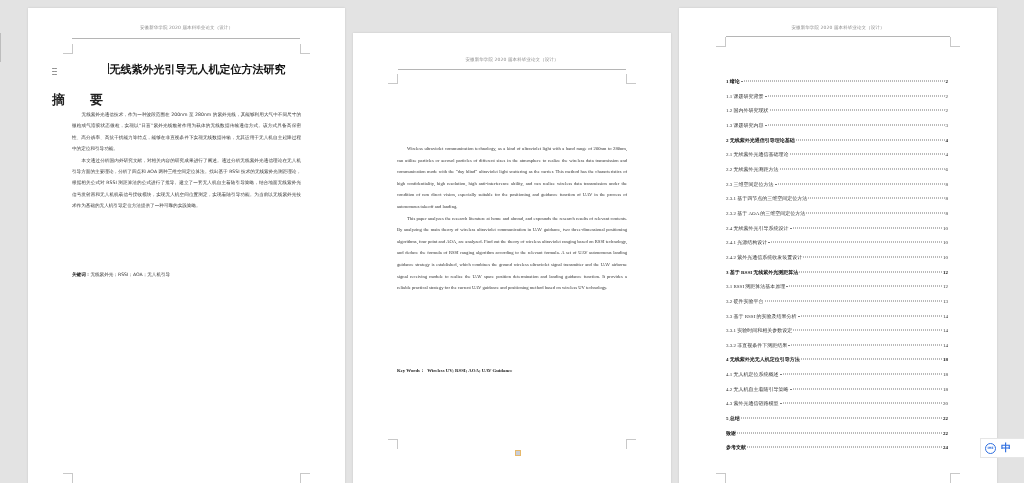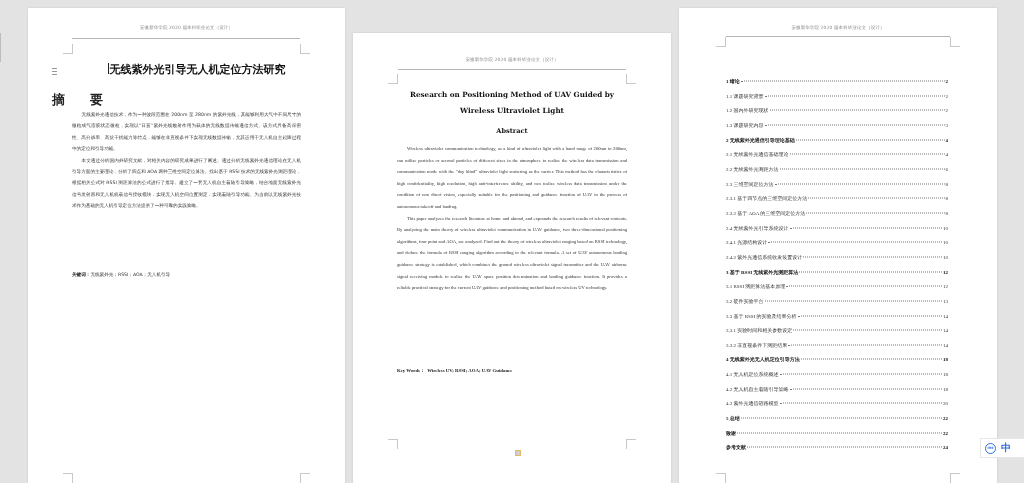--- a/index.html
+++ b/index.html
@@ -98,22 +98,20 @@
   <div class="kw-cn" style="left:44px; top:264px;"><b>关键词：</b><span>无线紫外光；RSSI；AOA；无人机引导</span></div>
   <div class="crop bl" style="left:35px; top:465px;"></div>
   <div class="crop br" style="right:35px; top:465px;"></div>
 </div>
 
 <div class="page" id="p2">
   <div class="hdr" style="top:24px;">安徽新华学院 2020 届本科毕业论文（设计）</div>
   <div class="hdr-line" style="left:45px; right:45px; top:36px;"></div>
   <div class="crop tl" style="left:35px; top:41px;"></div>
   <div class="crop tr" style="right:35px; top:41px;"></div>
-  <div class="title-en" style="top:54px;">Research on Positioning Method of UAV Guided by Wireless Ultraviolet Light</div>
-  <div class="heading-en" style="top:94px;">Abstract</div>
   <div class="body-en" style="left:44px; right:44px; top:110px;">
     <p>Wireless ultraviolet communication technology, as a kind of ultraviolet light with a band range of 200nm to 280nm, can utilize particles or aerosol particles of different sizes in the atmosphere to realize the wireless data transmission and communication mode with the “day blind” ultraviolet light scattering as the carrier. This method has the characteristics of high confidentiality, high resolution, high anti-interference ability, and can realize wireless data transmission under the condition of non direct vision, especially suitable for the positioning and guidance function of UAV in the process of autonomous takeoff and landing.</p>
     <p>This paper analyzes the research literature at home and abroad, and expounds the research results of relevant contents. By analyzing the main theory of wireless ultraviolet communication in UAV guidance, two three-dimensional positioning algorithms, four point and AOA, are analyzed. Find out the theory of wireless ultraviolet ranging based on RSSI technology, and deduce the formula of RSSI ranging algorithm according to the relevant formula. A set of UAV autonomous landing guidance strategy is established, which combines the ground wireless ultraviolet signal transmitter and the UAV airborne signal receiving module to realize the UAV space position determination and landing guidance function. It provides a reliable practical strategy for the current UAV guidance and positioning method based on wireless UV technology.</p>
   </div>
   <div class="kw-en" style="left:44px; top:334px;"><span>Key Words：</span>&nbsp;&nbsp;<span>Wireless UV; RSSI; AOA; UAV Guidance</span></div>
   <div class="crop bl" style="left:35px; top:406px;"></div>
   <div class="crop br" style="right:35px; top:406px;"></div>
   <div class="pgnum" style="left:162px; top:417px;"></div>
 </div>
 

